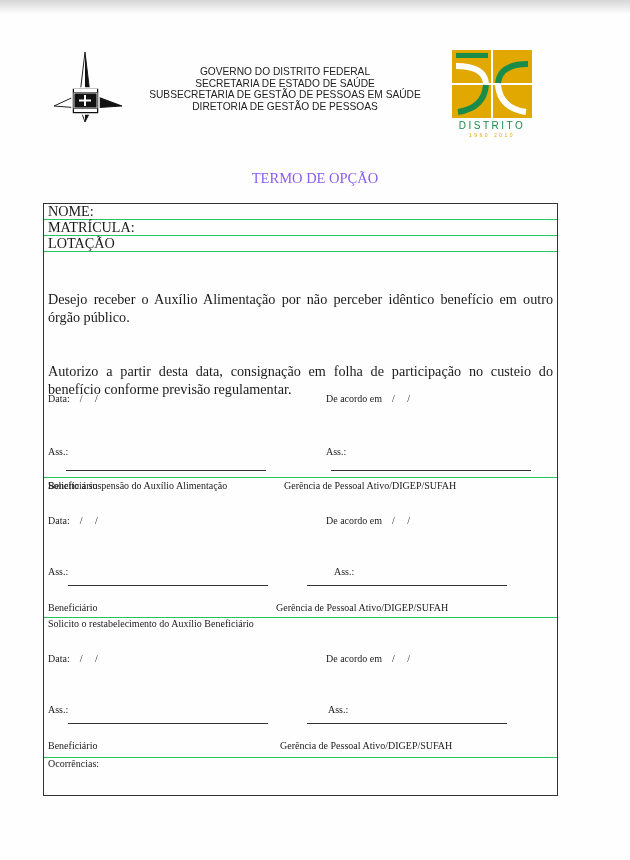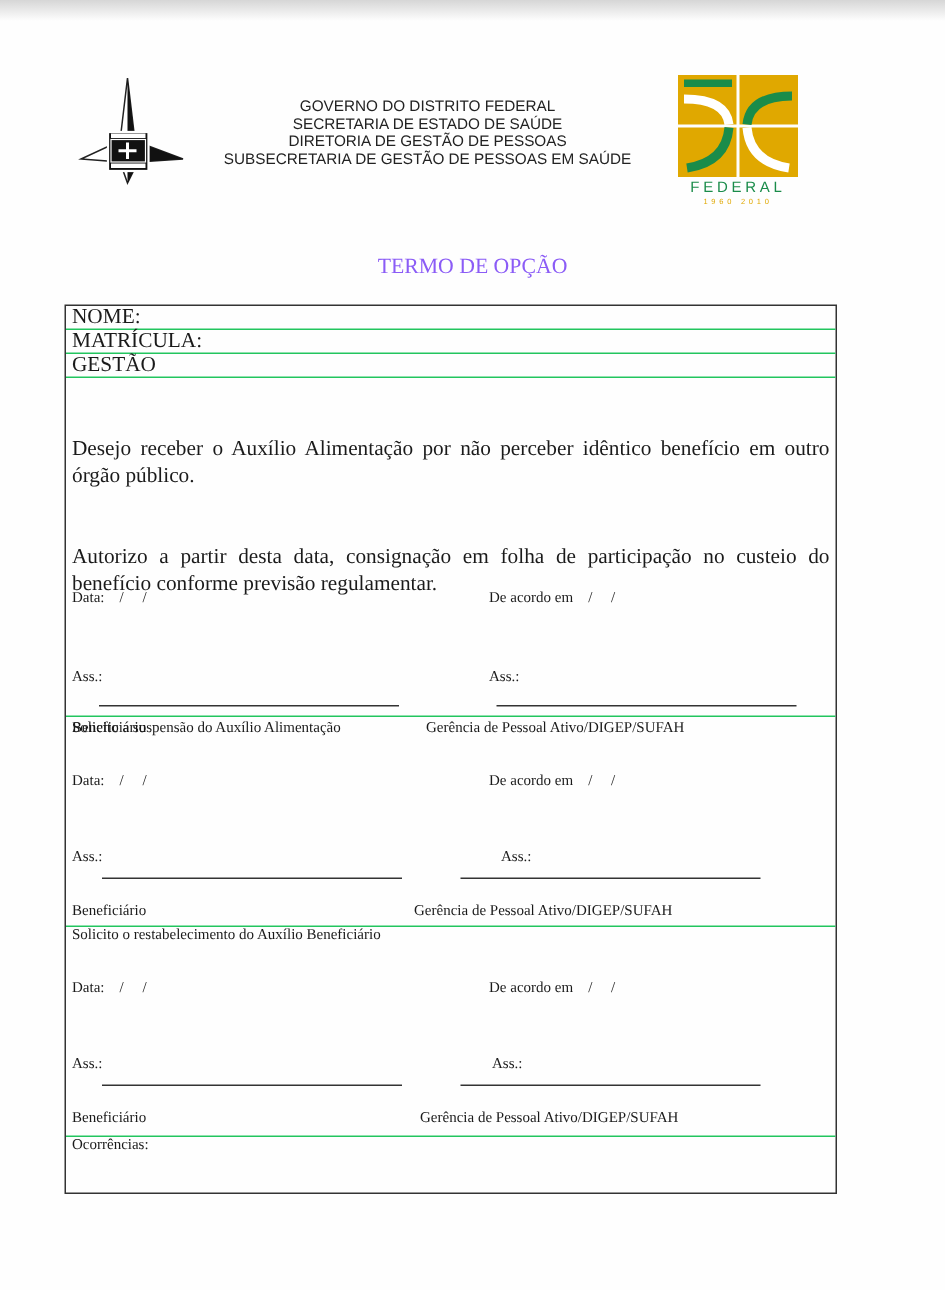--- a/index.html
+++ b/index.html
@@ -37,46 +37,46 @@
     <rect x="22" y="43" width="23" height="15" fill="#111" stroke="#fff" stroke-width="0.8"></rect>
     <path d="M33 45 L33 56 M27 50.5 L39 50.5" stroke="#fff" stroke-width="2"></path>
     <rect x="22" y="59" width="23" height="3" fill="#fff"></rect>
     <rect x="22" y="39" width="23" height="3" fill="#fff"></rect>
   </svg>
 </div>
 
 <div class="header-text">
   <div>GOVERNO DO DISTRITO FEDERAL</div>
   <div>SECRETARIA DE ESTADO DE SAÚDE</div>
+  <div>SUBSECRETARIA DE GESTÃO DE PESSOAS EM SAÚDE</div>
   <div>DIRETORIA DE GESTÃO DE PESSOAS</div>
-  <div>SUBSECRETARIA DE GESTÃO DE PESSOAS EM SAÚDE</div>
 </div>
 
 <div class="logo-right">
   <svg width="80" height="68" viewBox="0 0 80 68">
     <rect x="0" y="0" width="39" height="33" fill="#e0a800"></rect>
     <rect x="41" y="0" width="39" height="33" fill="#e0a800"></rect>
     <rect x="0" y="35" width="39" height="33" fill="#e0a800"></rect>
     <rect x="41" y="35" width="39" height="33" fill="#e0a800"></rect>
     <rect x="4" y="3" width="32" height="5" fill="#1a8c4a"></rect>
     <path d="M4 16 Q32 16 34 33" stroke="#fff" stroke-width="6" fill="none"></path>
     <path d="M76 14 Q48 14 46 33" stroke="#1a8c4a" stroke-width="6" fill="none"></path>
     <path d="M34 35 Q32 58 6 62" stroke="#1a8c4a" stroke-width="6" fill="none"></path>
     <path d="M46 35 Q48 58 74 62" stroke="#fff" stroke-width="6" fill="none"></path>
   </svg>
-  <div class="brasilia-word">FEDERAL</div>
+  <div class="brasilia-word">DISTRITO</div>
   <div class="brasilia-years">1960 2010</div>
 </div>
 
 <div class="doc-title">TERMO DE OPÇÃO</div>
 
 <div class="form">
   <div class="row field"><span>NOME:</span></div>
   <div class="row field"><span>MATRÍCULA:</span></div>
-  <div class="row field"><span>GESTÃO</span></div>
+  <div class="row field"><span>LOTAÇÃO</span></div>
 
   <div class="row" style="height:225px;">
     <div class="para">Desejo receber o Auxílio Alimentação por não perceber idêntico benefício em outro órgão público.</div>
     <div class="para" style="padding-top:0;">Autorizo a partir desta data, consignação em folha de participação no custeio do benefício conforme previsão regulamentar.</div>
     <span class="txt" style="left: 4px; top: 141px; white-space: pre;">Data:    /     /</span>
     <span class="txt" style="left: 282px; top: 141px; white-space: pre;">De acordo em    /     /</span>
     <span class="txt" style="left: 4px; top: 194px; white-space: pre;">Ass.:</span>
     <span class="txt" style="left: 282px; top: 194px; white-space: pre;">Ass.:</span>
     <div class="line" style="left:22px; top:218px; width:200px;"></div>
     <div class="line" style="left:287px; top:218px; width:200px;"></div>

